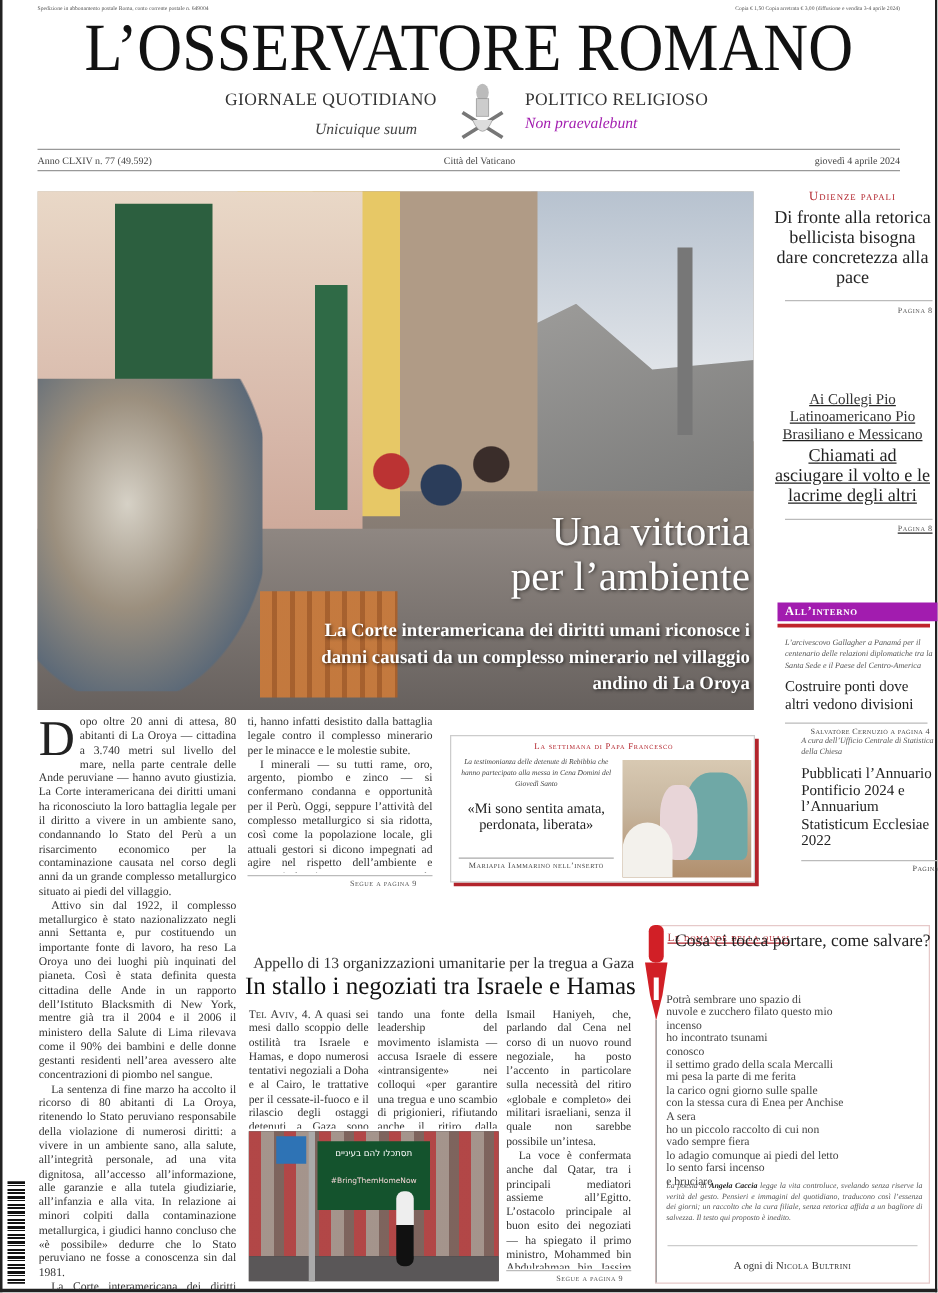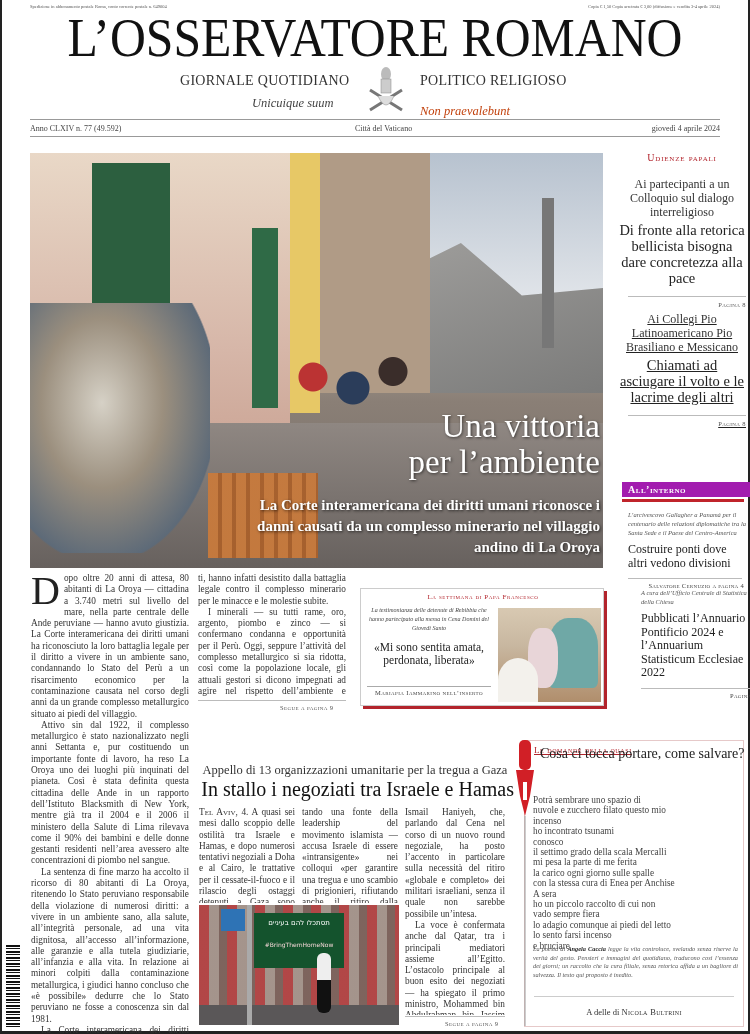--- a/index.html
+++ b/index.html
@@ -6,21 +6,21 @@
   html, body { width: 750px; height: 1034px; background: #fff; overflow: hidden; }
   body { font-family: "Liberation Serif", "DejaVu Serif", serif; color: #222; position: relative; }
   .frame { position: absolute; left: 0; top: 0; width: 750px; height: 1034px; border-left: 2px solid #222; border-right: 2px solid #222; border-bottom: 3px solid #222; }
 
   .tiny { position: absolute; top: 4px; font-size: 4.5px; color: #555; }
   .masthead { position: absolute; left: 30px; top: 10px; width: 690px; text-align: center;
     font-size: 54px; letter-spacing: 0px; line-height: 56px; color: #111; font-weight: normal; transform: scaleX(0.92); transform-origin: center; white-space: nowrap; }
   .sub-left { position: absolute; left: 180px; top: 73px; font-size: 14px; color: #333; letter-spacing: 0.3px; }
   .sub-right { position: absolute; left: 420px; top: 73px; font-size: 14px; color: #333; letter-spacing: 0.3px; }
   .motto-left { position: absolute; left: 252px; top: 96px; font-size: 12.5px; font-style: italic; color: #444; }
-  .motto-right { position: absolute; left: 420px; top: 104px; font-size: 12.5px; font-style: italic; color: #c2410c; }
+  .motto-right { position: absolute; left: 420px; top: 91px; font-size: 12.5px; font-style: italic; color: #a21caf; }
   .crest { position: absolute; left: 362px; top: 66px; width: 48px; height: 50px; }
   .rule { position: absolute; height: 1px; background: #999; }
   .dateline { position: absolute; top: 124px; font-size: 8px; color: #444; }
 
   
   .hero { position: absolute; left: 30px; top: 153px; width: 573px; height: 415px; overflow: hidden;
     background: linear-gradient(180deg, #c9c2b5 0%, #b9ada0 35%, #8a7f76 60%, #6f6863 100%); }
   .hero .sky { position: absolute; left: 395px; top: 0; width: 178px; height: 200px; background: linear-gradient(180deg, #b7c2cf 0%, #dfe3e8 70%); }
   .hero .mtn { position: absolute; left: 370px; top: 90px; width: 203px; height: 150px; background: linear-gradient(160deg, #9e9d9b, #7b7b7a); clip-path: polygon(0 20%, 30% 0, 60% 35%, 100% 30%, 100% 100%, 0 100%); }
   .hero .chimney { position: absolute; left: 512px; top: 45px; width: 12px; height: 150px; background: #777; }
@@ -61,21 +61,21 @@
   .papa-quote { position: absolute; left: 4px; top: 52px; width: 128px; text-align: center; font-size: 11.5px; line-height: 13px; color: #222; }
   .papa-rule { position: absolute; left: 6px; top: 97px; width: 124px; height: 1px; background: #aaa; }
   .papa-byline { position: absolute; left: 4px; top: 100px; width: 128px; text-align: center; font-size: 6.5px; font-variant: small-caps; letter-spacing: 0.4px; color: #444; }
   .papa-photo { position: absolute; left: 137px; top: 19px; width: 103px; height: 94px; background: linear-gradient(180deg, #d8c9b2 0%, #c8b7a0 40%, #b08e6c 100%); overflow: hidden; }
   .papa-photo .p1 { position: absolute; left: 50px; top: 10px; width: 50px; height: 70px; border-radius: 40% 40% 10% 10%; background: #6fa8a6; }
   .papa-photo .p2 { position: absolute; left: 30px; top: 20px; width: 30px; height: 60px; border-radius: 40%; background: #e8d5d8; }
   .papa-photo .pope { position: absolute; left: 0; top: 50px; width: 40px; height: 44px; border-radius: 50% 50% 0 0; background: #f3f1ec; }
 
   
   .gaza-kicker { position: absolute; left: 200px; top: 763px; width: 310px; text-align: center; font-size: 12.5px; color: #333; }
-  .gaza-title { position: absolute; left: 196px; top: 778px; width: 318px; text-align: right; font-size: 20px; color: #111; }
+  .gaza-title { position: absolute; left: 196px; top: 778px; width: 318px; text-align: left; font-size: 20px; color: #111; }
   .gaza-photo { position: absolute; left: 199px; top: 905px; width: 200px; height: 120px; background: #3a3536; overflow: hidden; }
   .gaza-photo .band { position: absolute; left: 0; top: 0; width: 200px; height: 100px; background: repeating-linear-gradient(90deg, #c74a4a 0 10px, #b7a59b 10px 20px, #8a6c64 20px 28px); opacity: 0.85; }
   .gaza-photo .banner { position: absolute; left: 55px; top: 8px; width: 90px; height: 55px; background: #14532d; color: #fff; font-size: 7px; text-align: center; padding-top: 6px; font-family: "DejaVu Sans", sans-serif; }
   .gaza-photo .banner .tag { display: block; margin-top: 14px; color: #f3d6d6; font-size: 6px; }
   .gaza-photo .pole { position: absolute; left: 48px; top: 0; width: 5px; height: 120px; background: #aaa; }
   .gaza-photo .sign { position: absolute; left: 22px; top: 4px; width: 24px; height: 22px; background: #2e73b5; }
   .gaza-photo .walker { position: absolute; left: 118px; top: 48px; width: 14px; height: 60px; border-radius: 6px; background: linear-gradient(180deg, #eee 0 45%, #111 45%); }
   .gaza-photo .road { position: absolute; left: 0; top: 100px; width: 200px; height: 20px; background: #5a5758; }
 
   
@@ -131,21 +131,20 @@
   <div class="crate"></div>
   <div class="hero-title">
     <span>Una vittoria</span><br>
     <span>per l’ambiente</span>
   </div>
   <div class="hero-sub">La Corte interamericana dei diritti umani riconosce i danni causati da un complesso minerario nel villaggio andino di La Oroya</div>
 </div>
 
 <div class="side" style="top:152px;">
   <div class="kicker-red">Udienze papali</div>
-  <div class="intro" style="margin-top:14px">Ai partecipanti a un Colloquio sul dialogo interreligioso</div>
   <div class="head">Di fronte alla retorica bellicista bisogna dare concretezza alla pace</div>
   <div class="srule" style="margin-top:10px"></div>
   <div class="pg" style="margin-top:4px">Pagina 8</div>
 </div>
 <div class="side" style="top:312px;text-decoration:underline;">
   <div class="intro">Ai Collegi Pio Latinoamericano Pio Brasiliano e Messicano</div>
   <div class="head">Chiamati ad asciugare il volto e le lacrime degli altri</div>
   <div class="srule" style="margin-top:10px"></div>
   <div class="pg" style="margin-top:4px">Pagina 8</div>
 </div>
@@ -243,16 +242,16 @@
   <div>vado sempre fiera</div>
   <div>lo adagio comunque ai piedi del letto</div>
   <div>lo sento farsi incenso</div>
   <div>e bruciare</div>
 </div>
 <div class="poem-note">
   <span>La poesia di </span><b>Angela Caccia</b><span> legge la vita controluce, svelando senza riserve la verità del gesto. Pensieri e immagini del quotidiano, traducono così l’essenza dei giorni; un raccolto che la cura filiale, senza retorica affida a un bagliore di salvezza. Il testo qui proposto è inedito.</span>
 </div>
 <div class="poem-rule"></div>
 <div class="poem-credit">
-  <span>A delle di </span><span class="sc">Nicola Bultrini</span>
+  <span>A ogni di </span><span class="sc">Nicola Bultrini</span>
 </div>
 
 <div class="barcode"></div>
 
 </body></html>

